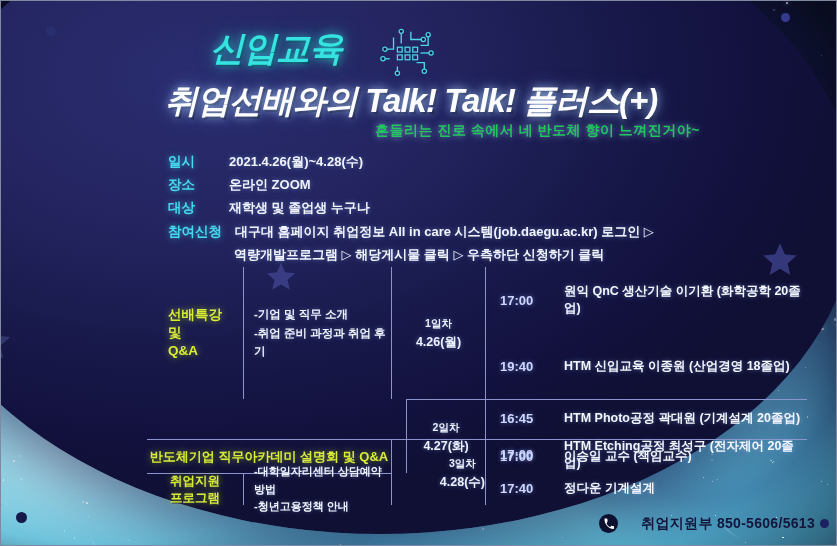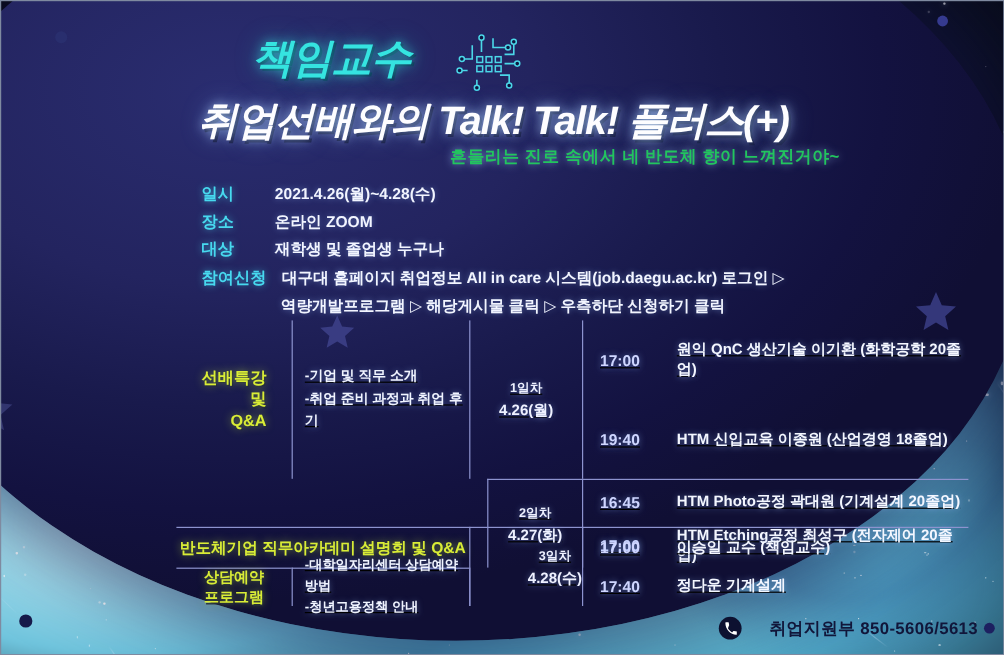--- a/index.html
+++ b/index.html
@@ -77,24 +77,24 @@
     text-shadow:0 0 5px rgba(150,190,255,.45);
   }
   
   .sched{
     position:absolute;left:147px;top:267px;width:660px;height:238px;
     display:grid;
     grid-template-columns:96px 148px 94px 1fr;
     grid-template-rows:44px 44px 44px 40px 34px 32px;
   }
   .cell{position:relative;display:flex;align-items:center;justify-content:center;box-sizing:border-box;}
-  .vline{border-left:1.6px solid #8d93cf;text-decoration:underline;}
+  .vline{border-left:1.6px solid #8d93cf;}
   .hline{border-top:1.6px solid #8d93cf;}
   .lbl-green{
-    color:#d9ec36;font-weight:bold;font-size:13.5px;line-height:1.35;text-align:right;
+    color:#d9ec36;font-weight:bold;font-size:13.5px;line-height:1.35;text-align:left;
     text-shadow:0 0 7px rgba(200,235,60,.55),1px 1px 0 rgba(20,25,60,.9);
   }
   .desc{
     color:#f0f4ff;font-weight:bold;font-size:11.5px;line-height:1.6;text-align:left;
     width:100%;padding-left:10px;box-sizing:border-box;
     text-shadow:0 0 5px rgba(150,190,255,.4);
   }
   .day{color:#eef1ff;font-weight:bold;font-size:12.5px;line-height:1.5;text-align:center;
        text-shadow:0 0 5px rgba(150,190,255,.45);}
   .day small{font-size:10.5px;}
@@ -225,21 +225,21 @@
     <svg class="ellipse-star" style="left:66px;top:440px" width="44" height="44" viewBox="0 0 24 24">
       <polygon points="12,2 14.9,8.6 22,9.3 16.6,14.1 18.2,21 12,17.3 5.8,21 7.4,14.1 2,9.3 9.1,8.6" fill="#32356f"></polygon>
     </svg>
     <svg class="ellipse-star" style="left:856px;top:360px" width="40" height="40" viewBox="0 0 24 24">
       <polygon points="12,2 14.9,8.6 22,9.3 16.6,14.1 18.2,21 12,17.3 5.8,21 7.4,14.1 2,9.3 9.1,8.6" fill="#34377a"></polygon>
     </svg>
   </div>
 
   <div class="content">
 
-    <div class="title-cyan">책임교수</div>
+    <div class="title-cyan">신입교육</div>
 
     <svg class="chip-icon" viewBox="0 0 60 52">
       <g stroke="#4bd7e8" stroke-width="1.4" fill="none">
         <path d="M16 10 L16 22 L8 22"></path>
         <path d="M24 4 L24 16"></path>
         <path d="M34 4 L34 12 L46 12"></path>
         <path d="M44 18 L52 18 L52 8"></path>
         <path d="M12 32 L6 32"></path>
         <path d="M20 40 L20 46"></path>
         <path d="M40 36 L48 36 L48 44"></path>
@@ -339,21 +339,21 @@
           <span class="stext">HTM  Etching공정 최성구 (전자제어 20졸업)</span>
         </div>
       </div>
 
       <div class="cell hline" style="grid-column:1 / span 2;grid-row:5;">
         <div class="lbl-green" style="font-size:13px;">반도체기업 직무아카데미 설명회 및 Q&amp;A</div>
       </div>
 
       <div class="cell hline" style="grid-column:1;grid-row:6;">
         <div class="lbl-green" style="font-size:12.5px;">
-          <div>상담예약</div>
+          <div>취업지원</div>
           <div>프로그램</div>
         </div>
       </div>
       <div class="cell hline vline" style="grid-column:2;grid-row:6;">
         <div class="desc" style="font-size:11px;">
           <div>-대학일자리센터 상담예약 방법</div>
           <div>-청년고용정책 안내</div>
         </div>
       </div>
 

